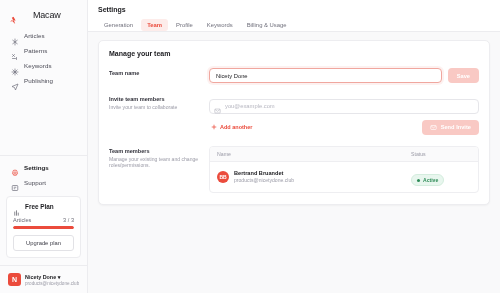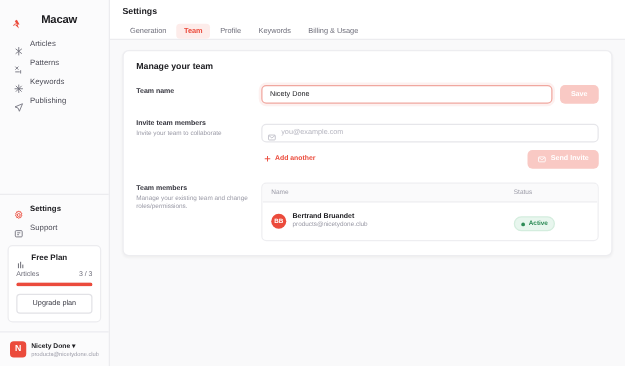--- a/index.html
+++ b/index.html
@@ -20,21 +20,21 @@
     flex: 0 0 88px;
     position: relative;
   }
   .brand {
     display: flex; align-items: center; gap: 3px;
     padding: 8px 0 0 9px;
     height: 22px;
   }
   .brand-mark { width: 9px; height: 9px; flex: 0 0 9px; }
   .brand-name {
-    font-size: 9px; font-weight: bold; color: #1b1b1f;
+    font-size: 9px; font-weight: normal; color: #1b1b1f;
     letter-spacing: -0.2px;
     padding-left: 12px;
   }
   .nav { margin-top: 6px; display: flex; flex-direction: column; }
   .nav-item {
     display: flex; align-items: center; gap: 5px;
     padding: 4px 0 4px 11px;
     height: 15px; cursor: pointer;
   }
   .nav-ico { width: 8px; height: 8px; flex: 0 0 8px; display:block; }

